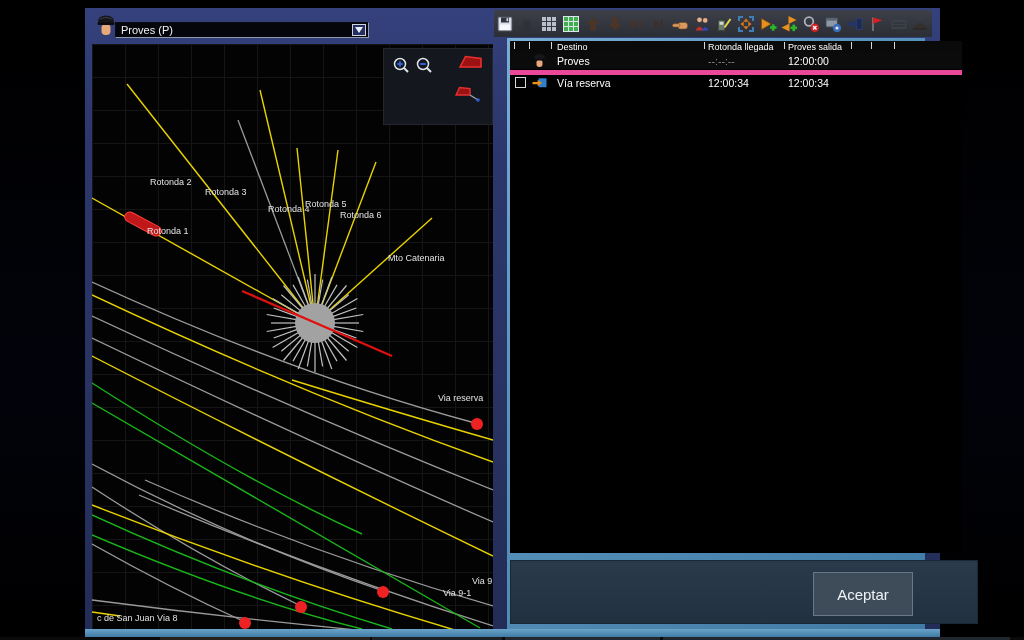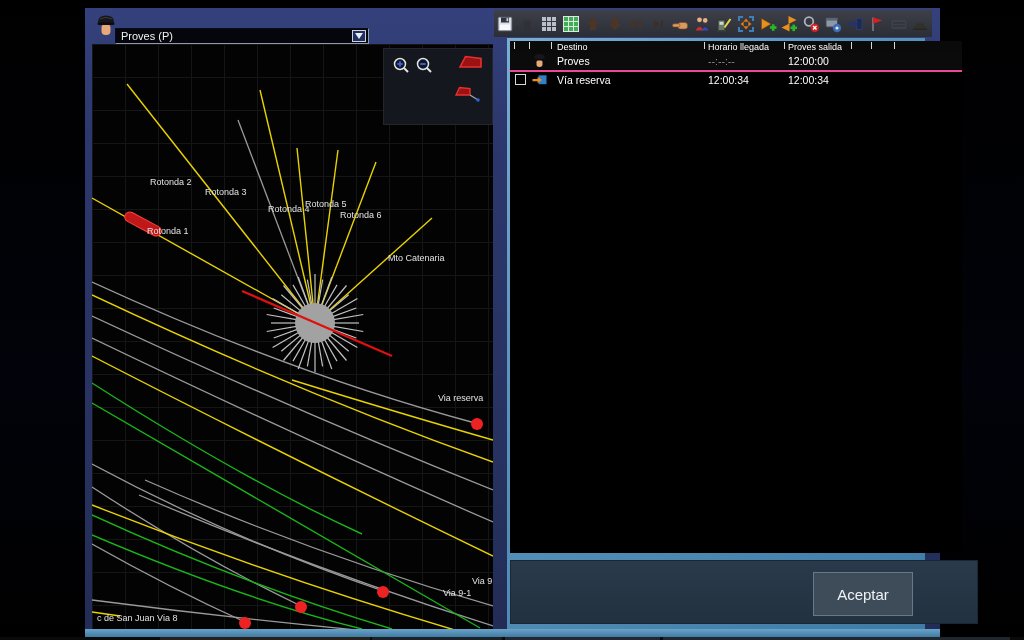--- a/index.html
+++ b/index.html
@@ -4,21 +4,21 @@
 <style>
   html,body{margin:0;padding:0;background:#000;}
   *{box-sizing:border-box;}
   .stage{position:relative;width:1024px;height:640px;overflow:hidden;
          background:linear-gradient(180deg,#000 0%,#02030a 60%,#000 100%);
          font-family:"Liberation Sans",sans-serif;}
   .window{position:absolute;left:85px;top:8px;width:855px;height:629px;
           background:linear-gradient(180deg,#34417c 0%,#2c386e 18%,#273260 70%,#222c56 100%);}
   
   .avatar{position:absolute;left:10px;top:5px;width:22px;height:26px;}
-  .combo{position:absolute;left:30px;top:20px;width:254px;height:16px;background:#04060c;
+  .combo{position:absolute;left:30px;top:14px;width:254px;height:16px;background:#04060c;
          border:1px solid #9099ad;border-top-color:#0a0d18;border-left-color:#0a0d18;
          color:#f2f2f2;font-size:11px;display:flex;align-items:center;padding:0 2px 0 5px;cursor:default;}
   .combo .val{flex:1;white-space:nowrap;overflow:hidden;}
   .combo-btn{width:14px;height:12px;background:#232f60;border:1px solid #cdd4e0;
              display:flex;align-items:center;justify-content:center;}
   
   .toolbar{position:absolute;left:409px;top:2px;width:438px;height:27px;
            background:linear-gradient(180deg,#3d4049 0%,#33363e 55%,#2b2e35 100%);
            border:1px solid #1e2averti026;border-color:#50535c #1d2026 #1d2026 #50535c;
            display:flex;align-items:center;gap:3px;padding:0 2px;}
@@ -352,36 +352,36 @@
         <div class="thead">
           <i class="tick" style="left:4px"></i>
             <i class="tick" style="left:19px"></i>
             <i class="tick" style="left:41px"></i>
           <i class="tick" style="left:194px"></i>
             <i class="tick" style="left:274px"></i>
           <i class="tick" style="left:341px"></i>
             <i class="tick" style="left:361px"></i>
             <i class="tick" style="left:384px"></i>
           <span style="left:47px">Destino</span>
-          <span style="left:198px">Horario llegada</span>
+          <span style="left:198px">Rotonda llegada</span>
           <span style="left:278px">Proves salida</span>
         </div>
 
         <div class="trow" style="top:12px;background:#0b0b0b;">
           <svg class="rowicon" width="15" height="16" viewBox="0 0 22 24">
             <rect x="6.5" y="10" width="9" height="11" rx="4" fill="#e8a878"></rect>
             <path d="M3 8 Q3 1.5 11 1.5 Q19 1.5 19 8 L19 9 L3 9 Z" fill="#16161b"></path>
             <rect x="2.5" y="8.5" width="17" height="2.6" rx="1.3" fill="#0c0c10"></rect>
           </svg>
           <span style="left:47px">Proves</span>
           <span style="left:198px" class="dim">--:--:--</span>
           <span style="left:278px">12:00:00</span>
         </div>
 
-        <div class="trow" style="top:29px;background:#000;border-top:2px solid #ec4899;">
+        <div class="trow" style="top:29px;background:#000;border-top:5px solid #ec4899;">
           <span class="cbx"></span>
           <svg class="rowicon" style="top:1px" width="15" height="14" viewBox="0 0 16 15">
             <rect x="7" y="2.5" width="8.5" height="9.5" fill="#2f80cc"></rect>
             <path d="M0.5 6.5h5.5V4l4.8 3.5L6 11V8.8H0.5z" fill="#e8901e"></path>
           </svg>
           <span style="left:47px">Vía reserva</span>
           <span style="left:198px">12:00:34</span>
           <span style="left:278px">12:00:34</span>
         </div>
       </div>

